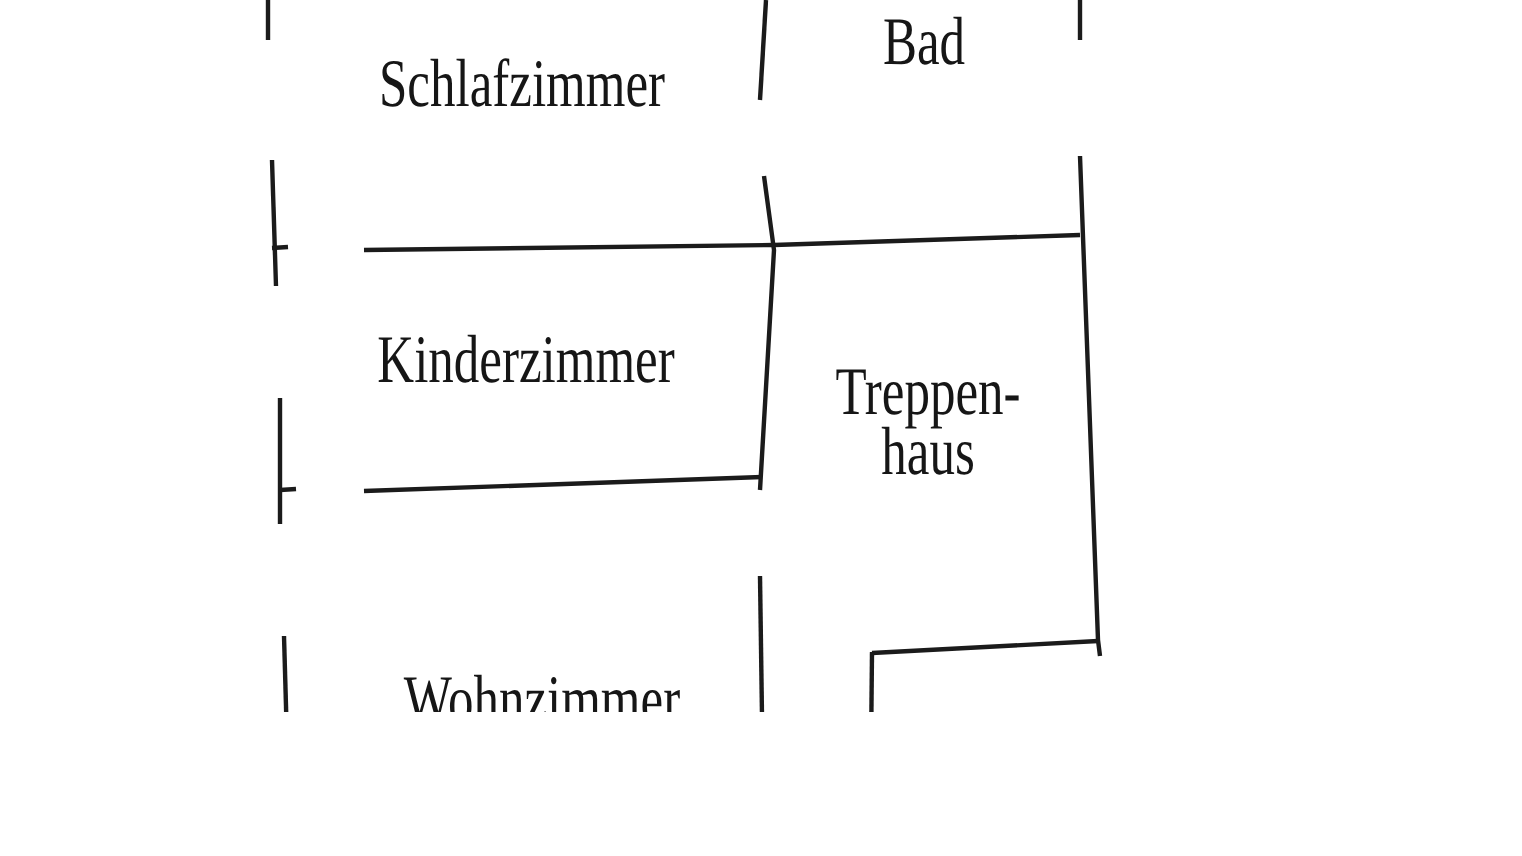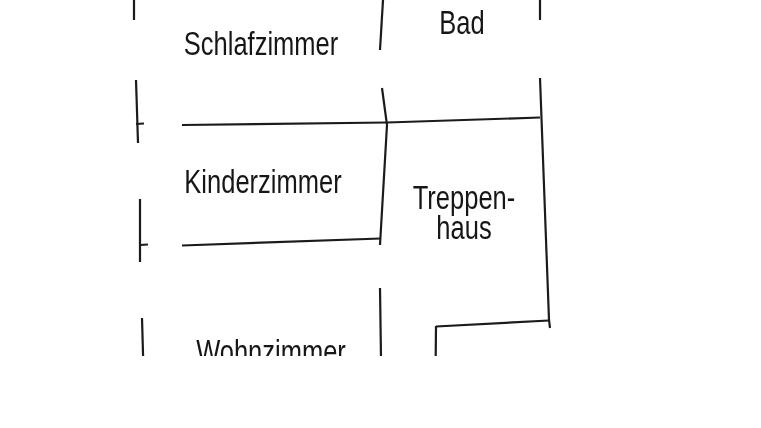--- a/index.html
+++ b/index.html
@@ -6,21 +6,21 @@
     margin: 0;
     padding: 0;
     background: #ffffff;
   }
   #floorplan {
     position: relative;
     width: 761px;
     height: 356px;
     background: #ffffff;
     overflow: hidden;
-    font-family: Liberation Sans, sans-serif;
+    font-family: Liberation Serif, serif;
     border-radius: 27px;
   }
   #walls-svg {
     position: absolute;
     left: 0;
     top: 0;
     width: 761px;
     height: 428px;
   }
   #walls-svg line, #walls-svg polyline {

